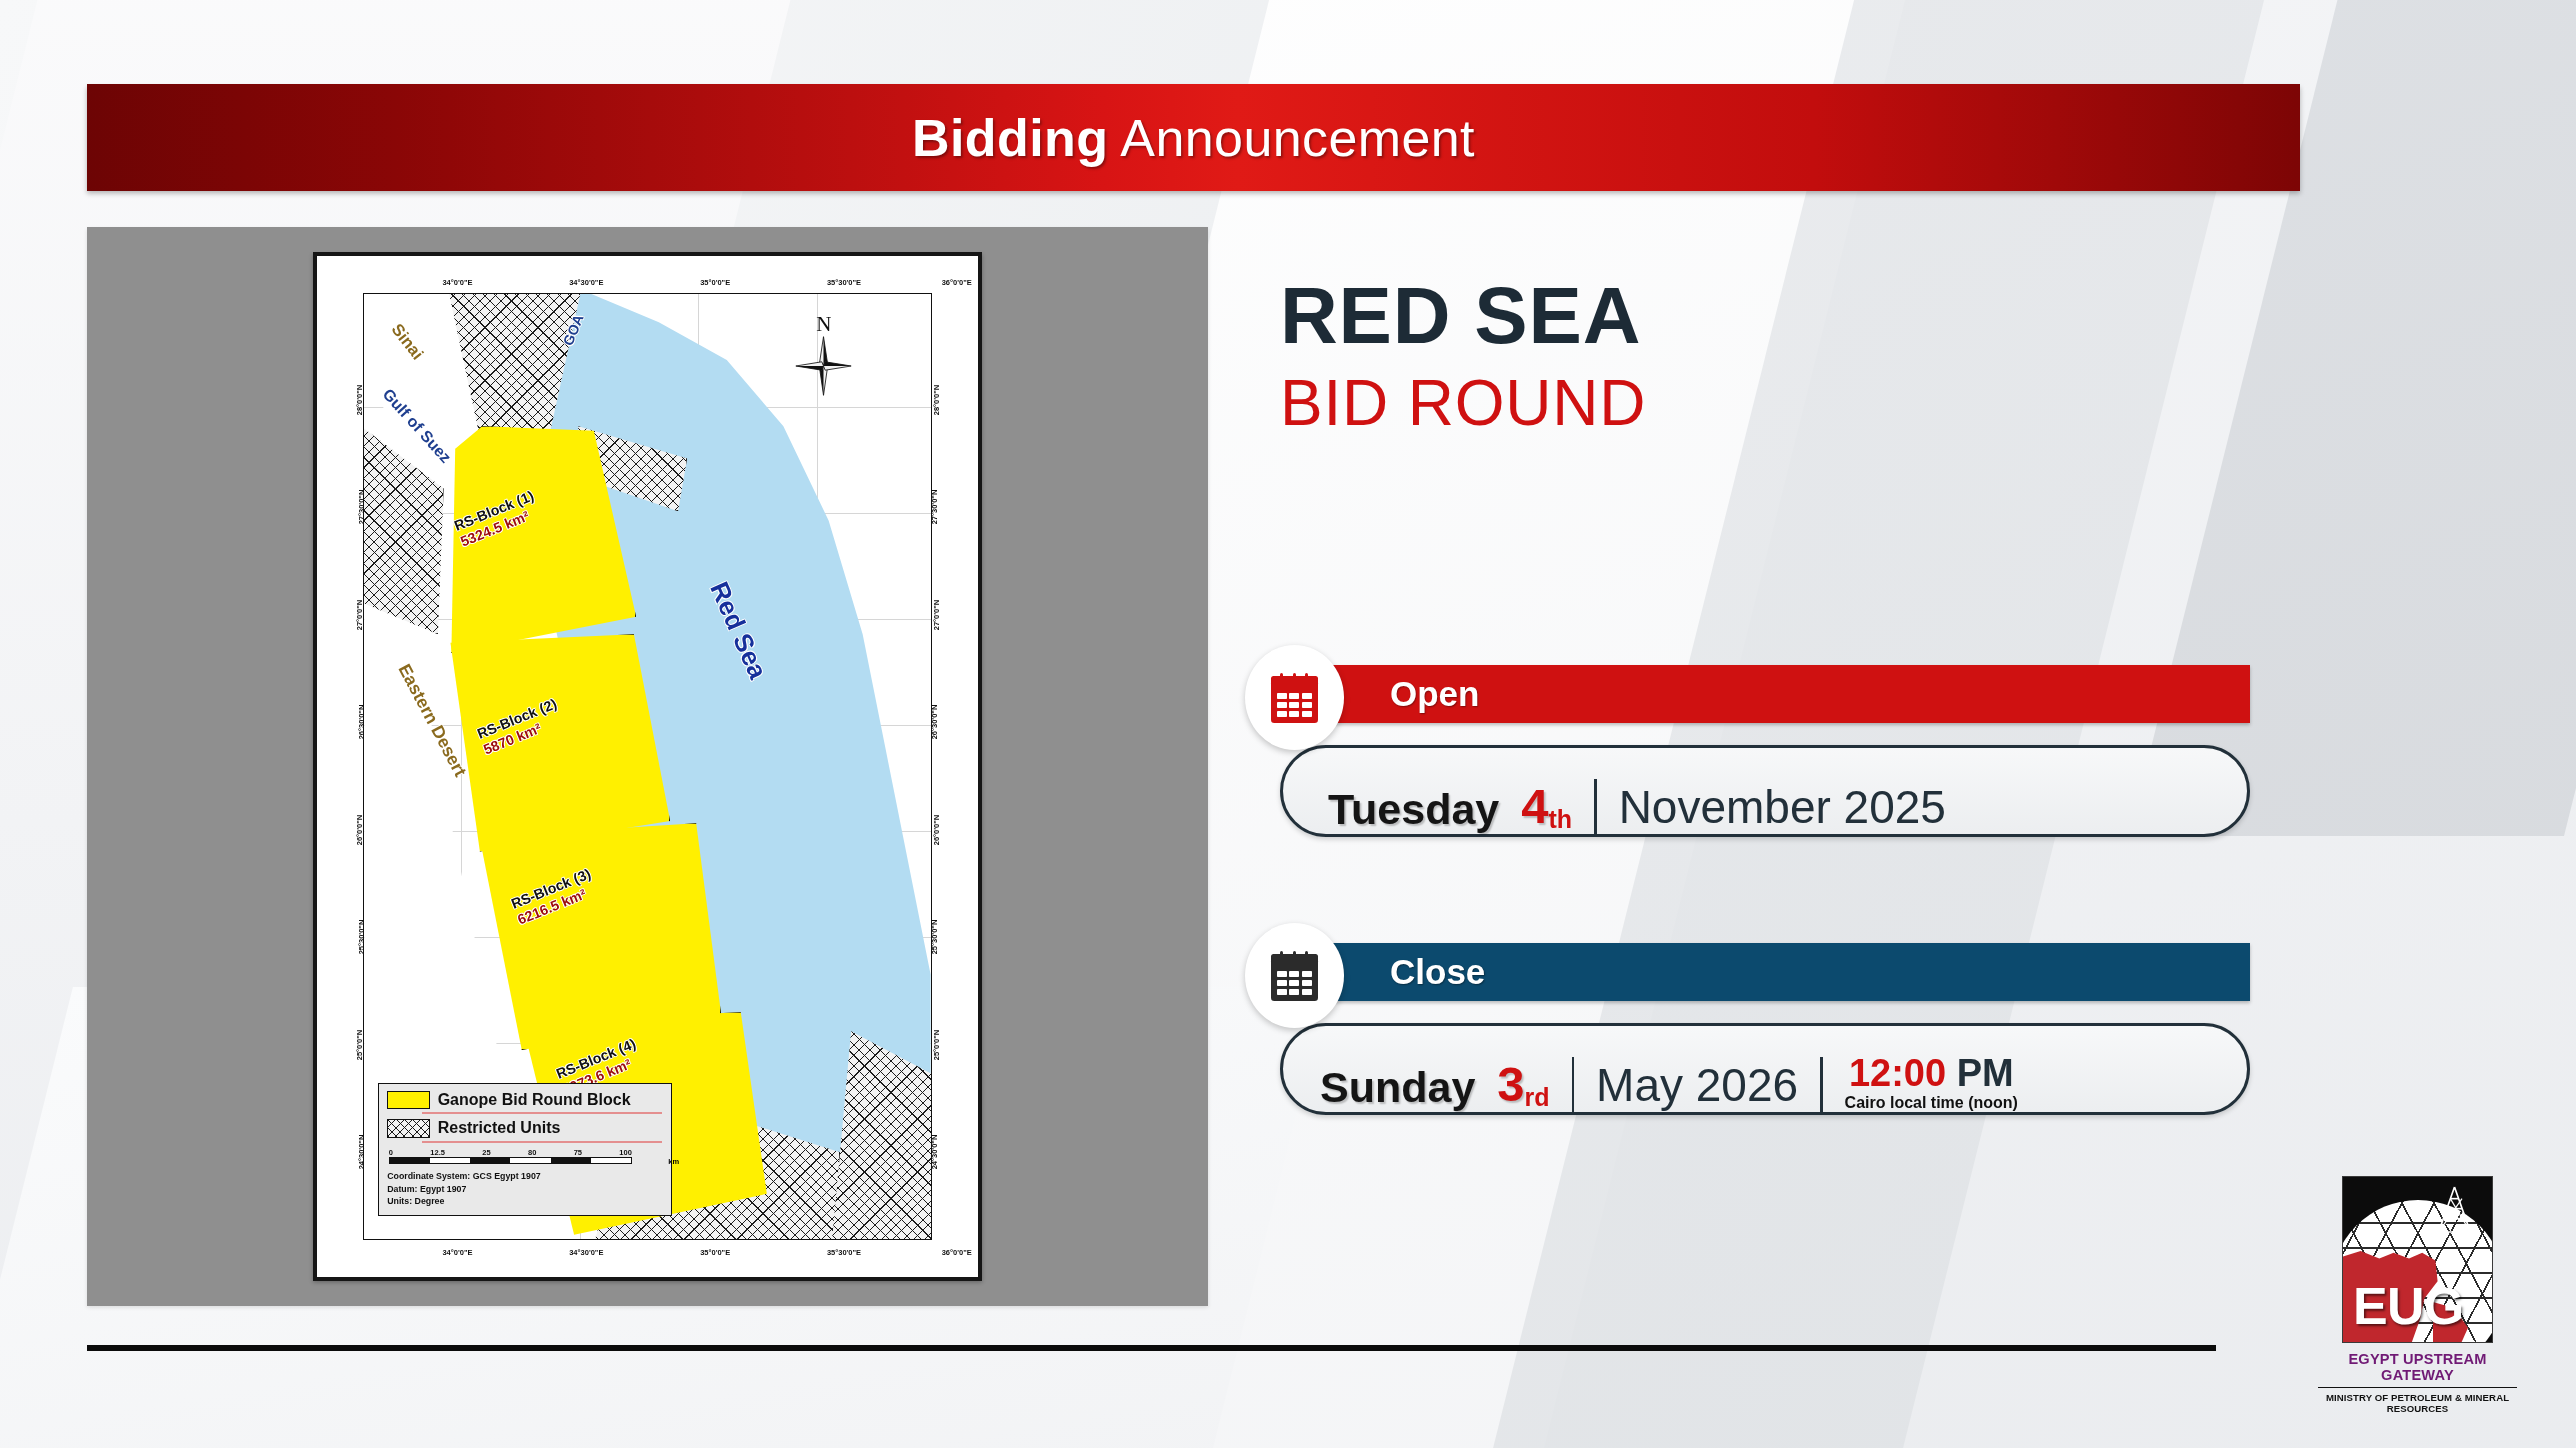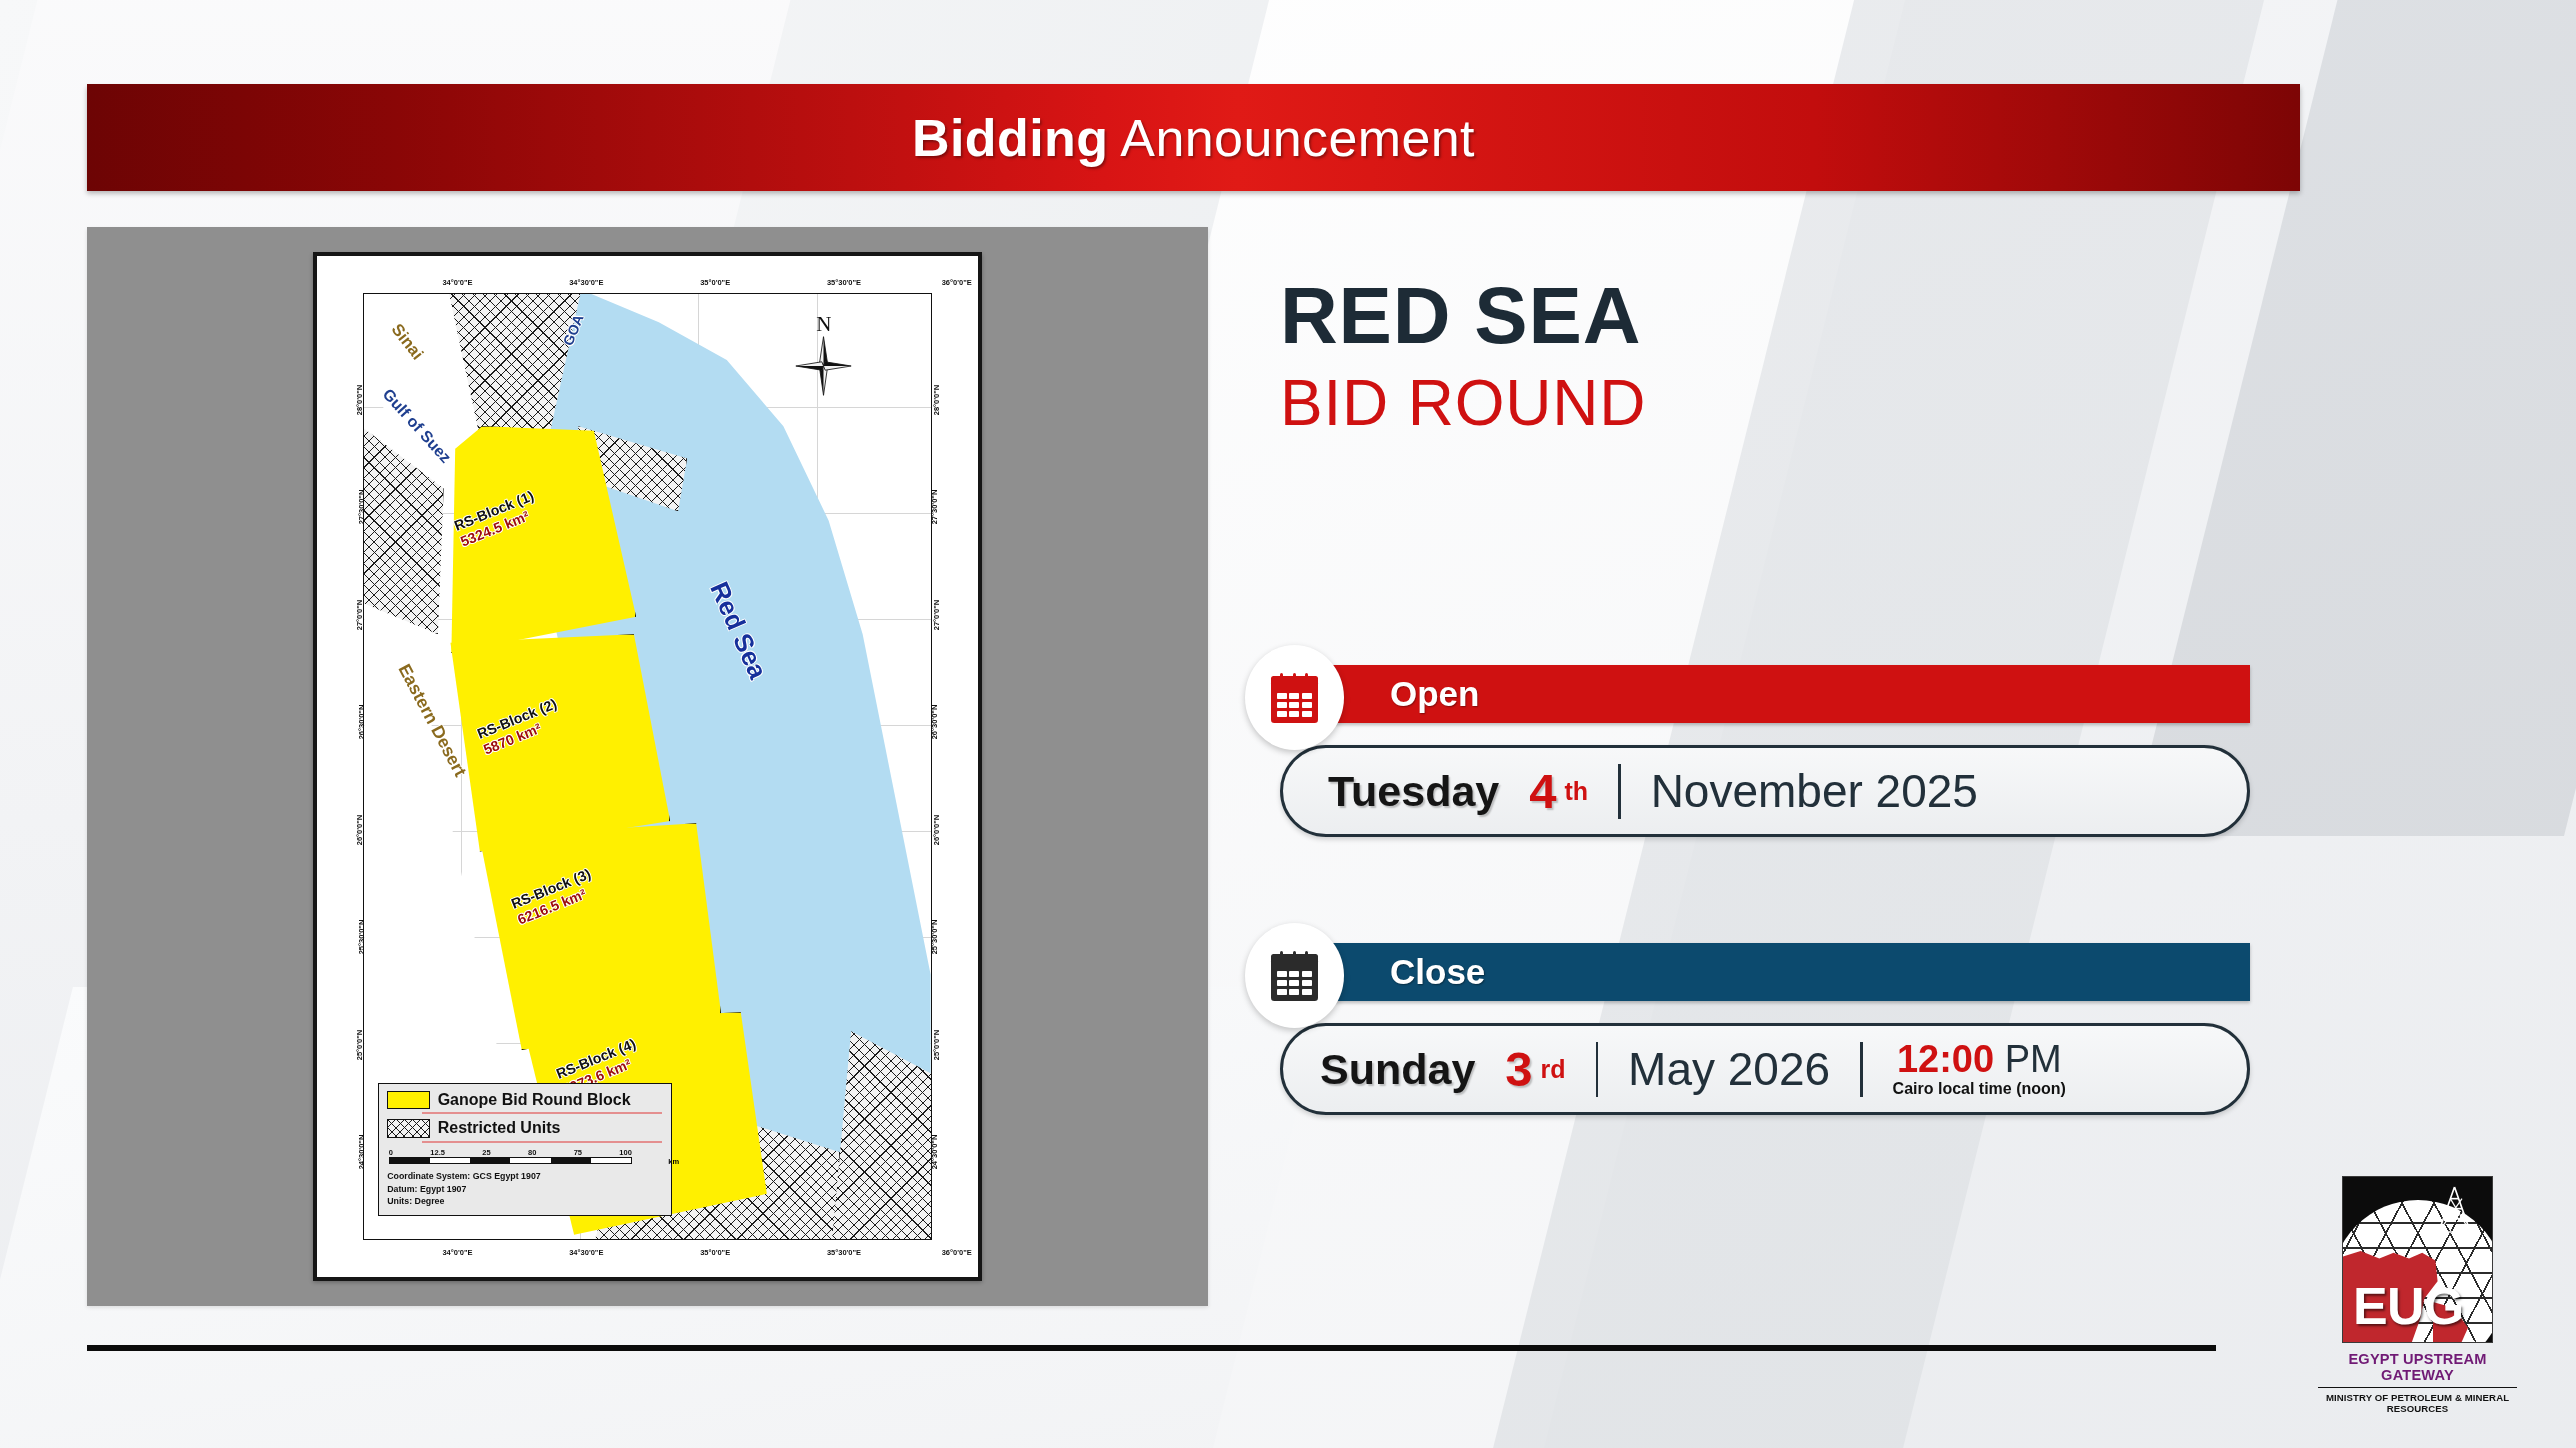--- a/index.html
+++ b/index.html
@@ -125,31 +125,31 @@
   .calicon{width:47px;height:50px;position:relative;}
   .calicon .body{position:absolute;left:0;top:7.5px;width:47px;height:43px;border-radius:3.3px;}
   .calicon .top{position:absolute;left:0;top:3.3px;width:47px;height:10px;border-radius:2.5px;}
   .calicon .ring{position:absolute;top:0;width:3.3px;height:7.5px;border-radius:1.7px;}
   .calicon .grid{position:absolute;left:5.9px;top:20px;width:35px;height:25px;
     display:grid;grid-template-columns:repeat(3,1fr);grid-template-rows:repeat(3,1fr);gap:2.5px;}
   .calicon .grid b{display:block;background:#fff;border-radius:0.8px;}
 
   .pill{margin-top:22px;height:92px;border:3.3px solid #22303a;border-radius:49px;
     background:linear-gradient(180deg,#f7f8f9,#eceef0);
-    display:flex;align-items:center;padding:0 45px;box-shadow:0 2.5px 5px rgba(0,0,0,.17);gap:8px;}
+    display:flex;align-items:flex-end;padding:0 45px;box-shadow:0 2.5px 5px rgba(0,0,0,.17);}
   .pday{font-size:43px;font-weight:700;color:#151515;text-shadow:1.7px 1.7px 1.7px rgba(0,0,0,.22);}
   .pnum{font-size:49px;font-weight:700;color:#cf1111;margin-left:22px;
     text-shadow:1.7px 1.7px 1.7px rgba(0,0,0,.22);}
   .pord{font-size:25px;font-weight:700;color:#cf1111;vertical-align:super;}
   .vsep{width:2.5px;height:55px;background:#22303a;margin:0 22px;flex:0 0 auto;}
   .pmonth{font-size:46px;font-weight:400;color:#22303a;}
   .ptimewrap{display:flex;flex-direction:column;align-items:center;line-height:1.05;}
   .ptime{font-size:38px;font-weight:700;color:#22303a;}
   .ptime .hh{color:#cf1111;}
-  .ptime .pm{font-weight:400;color:#22303a;}
+  .ptime .pm{font-weight:700;color:#22303a;}
   .ptz{font-size:16px;font-weight:700;color:#111;margin-top:1.7px;}
 
   
   #divider{position:absolute;left:87px;top:1345px;width:2129px;height:5.9px;
     background:#0b0b0b;z-index:5;}
 
   
   #logo{position:absolute;left:2313px;top:1176px;width:209px;z-index:6;text-align:center;}
   #logomark{width:151px;height:167px;margin:0 auto;position:relative;
     background:#0c0c0c;border:1.7px solid #3a3a3a;overflow:hidden;}

